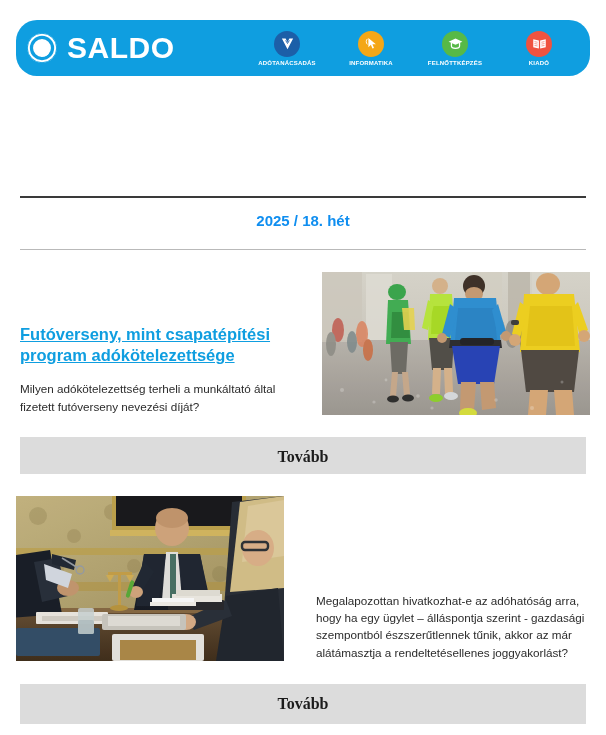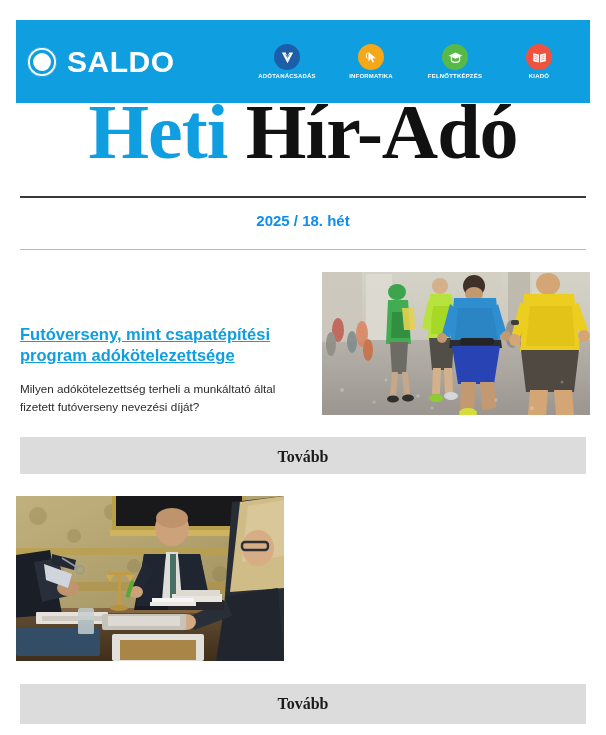--- a/index.html
+++ b/index.html
@@ -33,26 +33,27 @@
   }
   .gutter.left { left: 0; }
   .gutter.right { right: 0; }
 
   
   .topbar {
     position: absolute;
     left: 16px;
     top: 20px;
     width: 574px;
-    height: 83px;
+    height: 56px;
     background: #0f9ee0;
     display: flex;
     align-items: center;
     box-sizing: border-box;
     padding: 0 8px 0 10px;
+    border-radius: 21px;
   }
   .brand {
     display: flex;
     align-items: center;
     gap: 9px;
     flex: 0 0 auto;
   }
   .brand-mark {
     width: 32px;
     height: 32px;
@@ -305,25 +306,20 @@
             <path d="M4 9 L9 10 M4 12 L9 13 M4 15 L9 16
                      M15 10 L20 9 M15 13 L20 12 M15 16 L20 15" stroke="#ef5340" stroke-width="0.9"></path>
           </svg>
         </span>
         <span class="navlabel">KIADÓ</span>
       </a>
 
     </div>
   </div>
 
-  <div class="masthead">
-    <div class="masthead-text">
-      <span class="mast-blue">Heti</span><span>&nbsp;</span><span class="mast-dark">Hír-Adó</span>
-    </div>
-  </div>
 
   <div class="rule-dark"></div>
   <div class="dateline">2025 / 18. hét</div>
   <div class="rule-light"></div>
 
   <div class="article article-1">
     <div class="art-row">
 
       <div class="art-text pad-left">
         <a class="art-title">Futóverseny, mint csapatépítési program adókötelezettsége</a>
@@ -541,20 +537,21 @@
             <ellipse cx="103" cy="112" rx="9" ry="3" fill="#bd9840"></ellipse>
 
             <rect x="134" y="106" width="46" height="4" fill="#f5f2ec"></rect>
             <rect x="136" y="102" width="42" height="4" fill="#ffffff"></rect>
           </g>
           <rect x="0" y="0" width="268" height="165" fill="#000000" opacity="0.04"></rect>
         </svg>
       </div>
 
       <div class="art-text pad-right">
+        <p class="art-body">Megalapozottan hivatkozhat-e az adóhatóság arra, hogy ha egy ügylet – álláspontja szerint - gazdasági szempontból észszerűtlennek tűnik, akkor az már alátámasztja a rendeltetésellenes joggyakorlást?</p>
       </div>
 
     </div>
   </div>
 
   <div class="more-btn more-2">Tovább</div>
 
 </div>
 
 </body></html>

